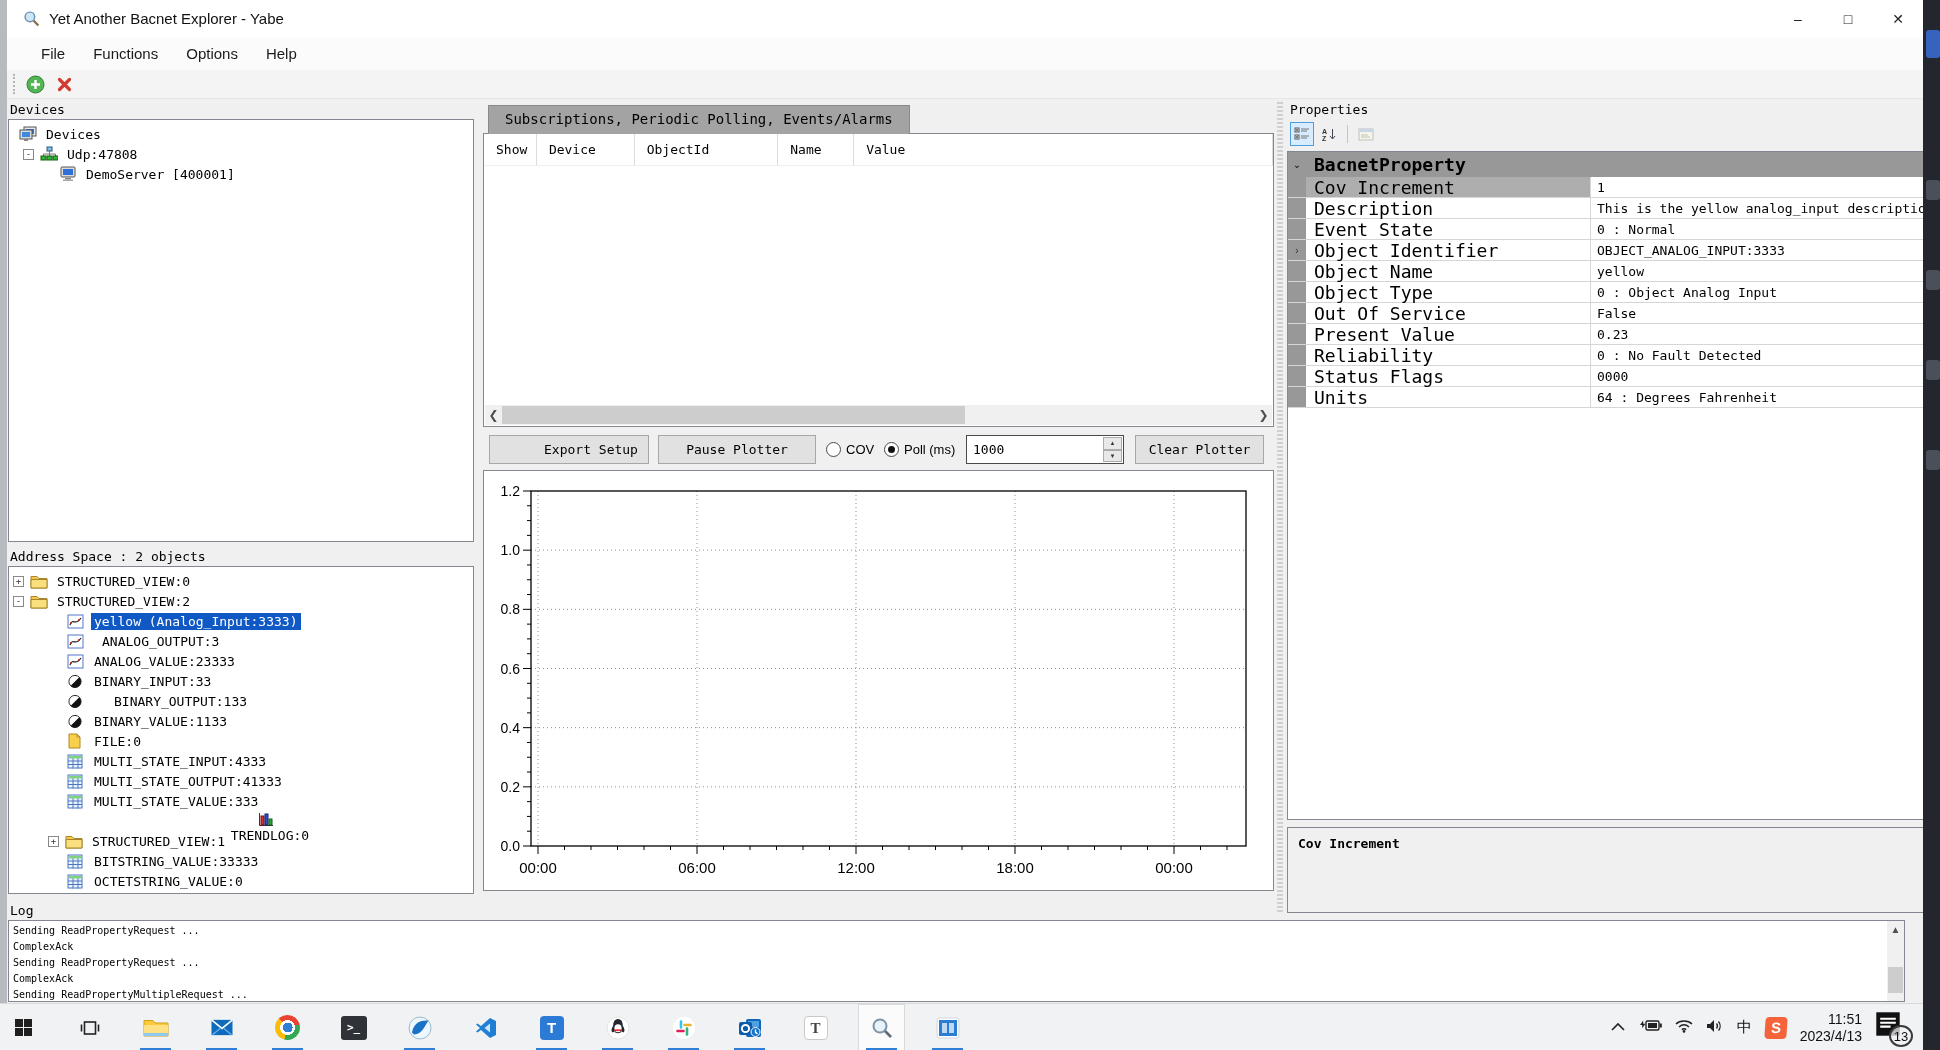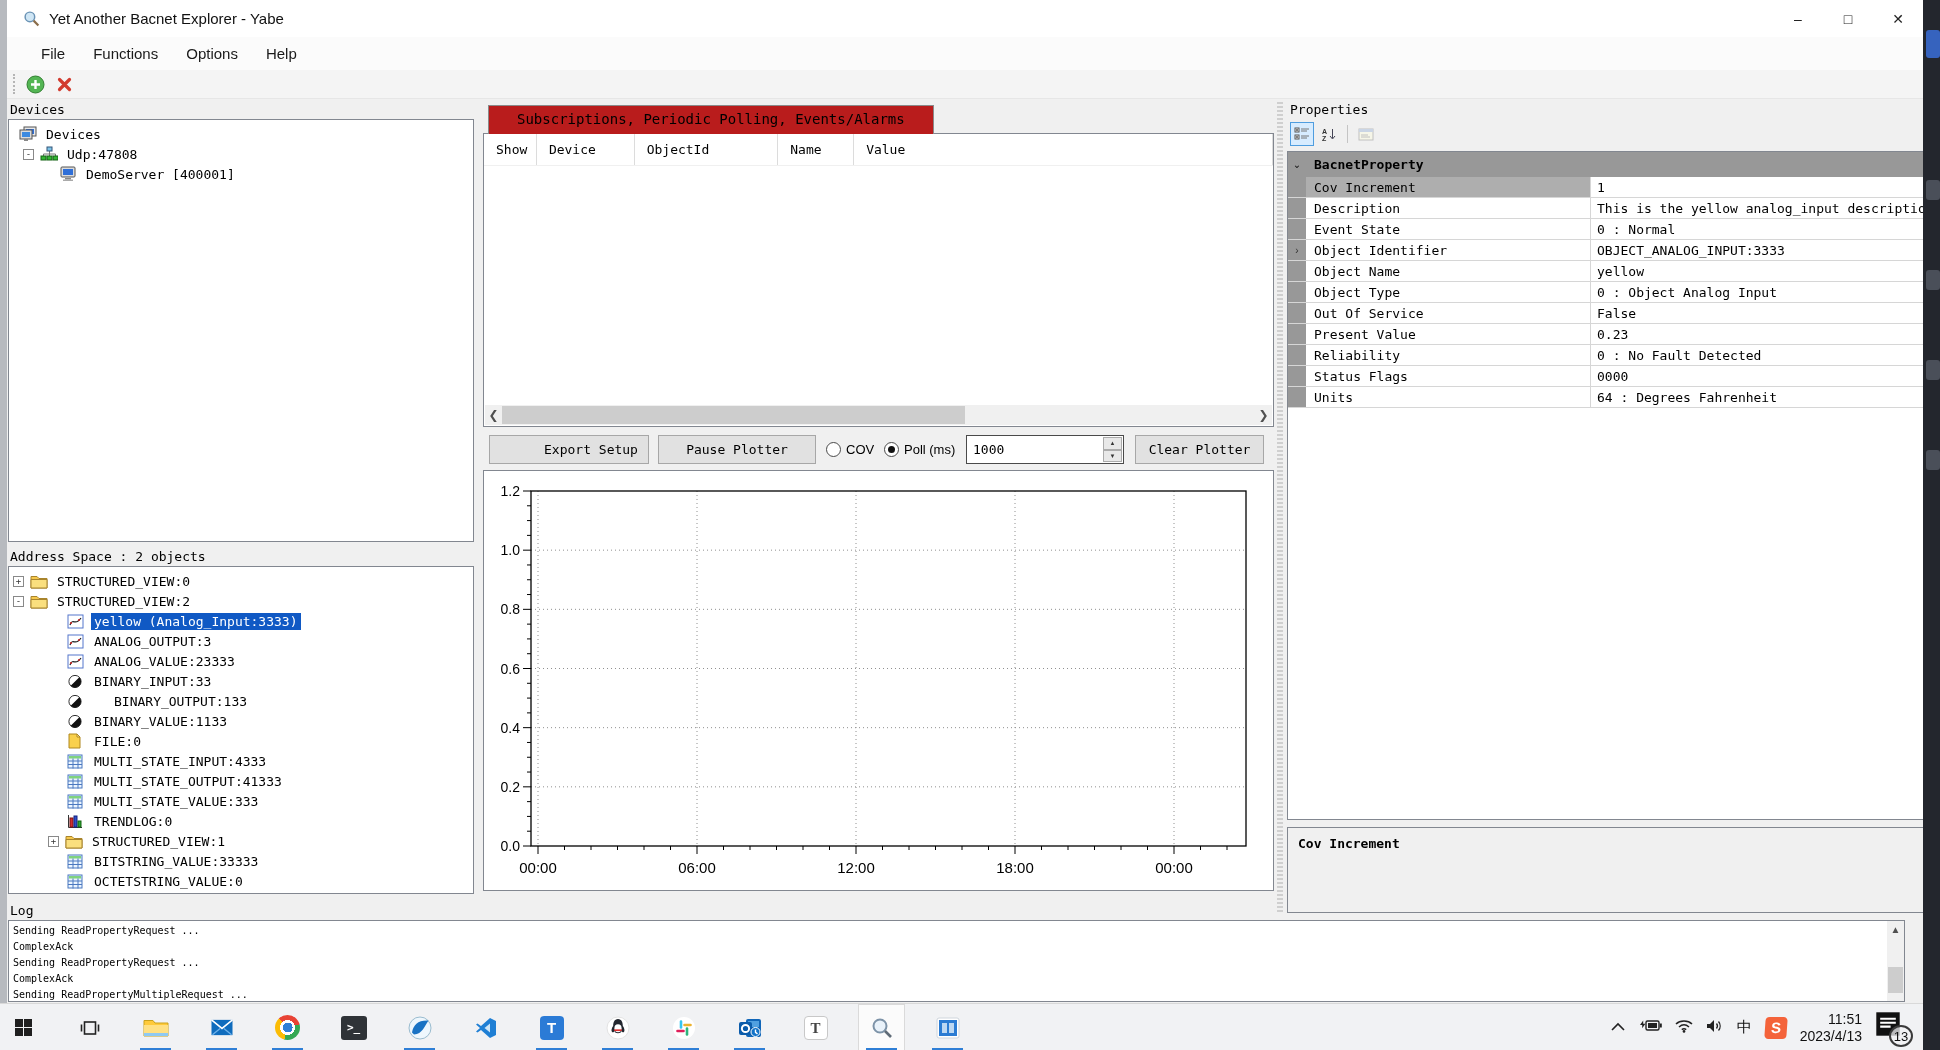--- a/index.html
+++ b/index.html
@@ -30,22 +30,22 @@
   .tree { padding-top:4px; }
   .tree-row { height:20px; display:flex; align-items:center; white-space:nowrap; }
   .expander { width:11px; height:11px; border:1px solid #898989; background:#fff; color:#333;
     font:9px/9px "DejaVu Sans Mono",monospace; text-align:center; margin-right:6px; flex:none; }
   .tree-icon { width:19px; height:16px; margin-right:5px; flex:none; display:flex; align-items:center; }
   .tree-label { font-family:"DejaVu Sans Mono",monospace; font-size:13px; padding:1px 3px; }
   .tree-label.selected { background:#1059c4; color:#fff; }
 
   
   .center-col { position:absolute; left:476px; top:105px; width:791px; height:786px; }
-  .tab { position:absolute; left:5px; top:0; height:29px; background:#b91c1c; border:1px solid #8a8a8a; border-bottom:none;
-    font-family:"DejaVu Sans Mono",monospace; font-size:14px; padding:0 28px; line-height:27px; z-index:2; }
+  .tab { position:absolute; left:5px; top:0; height:29px; background:#a3a3a3; border:1px solid #8a8a8a; border-bottom:none;
+    font-family:"DejaVu Sans Mono",monospace; font-size:14px; padding:0 16px; line-height:27px; z-index:2; }
   .table-panel { position:absolute; left:0; top:28px; width:791px; height:294px; background:#fff; border:1px solid #828790; }
   .lv-header { position:absolute; left:0; top:0; right:0; height:32px; display:flex; border-bottom:1px solid #f0f0f0; }
   .lv-col { border-right:1px solid #dcdcdc; font-family:"DejaVu Sans Mono",monospace; font-size:13px;
     display:flex; align-items:center; padding-left:12px; }
   .hscroll { position:absolute; left:1px; right:1px; bottom:1px; height:20px; background:#f0f0f0; display:flex; align-items:center; }
   .hs-arrow { width:17px; text-align:center; color:#505050; font-size:12px; }
   .hs-track { position:relative; flex:1; height:100%; }
   .hs-thumb { position:absolute; left:0; top:1px; height:18px; width:463px; background:#cdcdcd; }
   .plot-controls { position:absolute; left:0; top:330px; width:791px; height:29px; }
   .btn { position:absolute; top:0; height:29px; background:#e1e1e1; border:1px solid #a7a7a7;
@@ -67,21 +67,21 @@
   .prop-toolbar { position:absolute; left:1283px; top:121px; height:26px; display:flex; align-items:center; gap:3px; }
   .pt-btn { width:24px; height:24px; display:flex; align-items:center; justify-content:center; }
   .pt-btn.sel { background:#d7ecff; border:1px solid #4f9ddf; }
   .pt-sep { width:1px; height:18px; background:#c4c4c4; margin:0 3px; }
   .pg-grid { left:1280px; top:151px; width:643px; height:669px; overflow:hidden; }
   .pg-row { display:flex; height:21px; border-bottom:1px solid #d6d6d6; }
   .pg-row.cat { height:25px; background:#989898; border-bottom:none; }
   .pg-gutter { width:18px; flex:none; background:#989898; color:#333; font-size:10px;
     display:flex; align-items:center; justify-content:center; }
   .pg-row.cat .pg-gutter { color:#111; }
-  .pg-name { width:285px; flex:none; font-family:"DejaVu Sans Mono",monospace; font-size:13px;
+  .pg-name { width:285px; flex:none; font-family:"DejaVu Sans Mono",monospace; font-size:18px;
     display:flex; align-items:center; padding-left:8px; border-right:1px solid #d6d6d6; background:#fff; }
   .pg-row.cat .pg-name { background:transparent; border-right:none; font-weight:bold; }
   .pg-name.selcell { background:#aeaeae; }
   .pg-value { flex:1; font-family:"DejaVu Sans Mono",monospace; font-size:13px;
     display:flex; align-items:center; padding-left:6px; background:#fff; white-space:nowrap; overflow:hidden; }
   .pg-desc { left:1280px; top:827px; width:643px; height:86px; background:#f0f0f0; padding:8px 10px; }
   .pg-desc .t { font-family:"DejaVu Sans Mono",monospace; font-size:13px; font-weight:bold; }
   .pg-desc .d { font-family:"DejaVu Sans Mono",monospace; font-size:13px; margin-top:7px; }
 
   
@@ -236,21 +236,21 @@
             <span class="tree-icon">
               <svg width="17" height="15" viewBox="0 0 17 15">
                 <rect x="1" y="1" width="15" height="13" fill="#fff" stroke="#5577cc"></rect>
                 <path d="M3 11 C6 3 8 13 14 4" stroke="#222" fill="none" stroke-width="1.2"></path>
                 <circle cx="4" cy="9" r="1" fill="#cc2222"></circle>
                 <circle cx="12" cy="6" r="1" fill="#cc2222"></circle>
               </svg>
             </span>
             <span class="tree-label selected">yellow (Analog_Input:3333)</span>
           </div>
-          <div class="tree-row" style="padding-left: 58px;">
+          <div class="tree-row" style="padding-left: 58px; gap: 8px;">
             <span class="tree-icon">
               <svg width="17" height="15" viewBox="0 0 17 15">
                 <rect x="1" y="1" width="15" height="13" fill="#fff" stroke="#5577cc"></rect>
                 <path d="M3 11 C6 3 8 13 14 4" stroke="#222" fill="none" stroke-width="1.2"></path>
                 <circle cx="4" cy="9" r="1" fill="#cc2222"></circle>
                 <circle cx="12" cy="6" r="1" fill="#cc2222"></circle>
               </svg>
             </span>
             <span class="tree-label">ANALOG_OUTPUT:3</span>
           </div>
@@ -324,21 +324,21 @@
           <div class="tree-row" style="padding-left: 58px;">
             <span class="tree-icon">
               <svg width="16" height="15" viewBox="0 0 16 15">
                 <rect x="1" y="1" width="14" height="13" fill="#eaf4ff" stroke="#4a78c0"></rect>
                 <rect x="2" y="2" width="12" height="2.5" fill="#7fd37f"></rect>
                 <path d="M1 7 h14 M1 10.5 h14 M6 4.5 v10 M11 4.5 v10" stroke="#4a78c0" fill="none"></path>
               </svg>
             </span>
             <span class="tree-label">MULTI_STATE_VALUE:333</span>
           </div>
-          <div class="tree-row" style="padding-left: 58px;">
+          <div class="tree-row" style="padding-left: 58px; flex-direction: column;">
             <span class="tree-icon">
               <svg width="16" height="15" viewBox="0 0 16 15">
                 <path d="M1.5 1 v12.5 M1.5 13.5 H15" stroke="#333"></path>
                 <rect x="3" y="4" width="3" height="9" fill="#d03030" stroke="#801010"></rect>
                 <rect x="7" y="2" width="3" height="11" fill="#3050c8" stroke="#102080"></rect>
                 <rect x="11" y="7" width="3" height="6" fill="#30a830" stroke="#106010"></rect>
               </svg>
             </span>
             <span class="tree-label">TRENDLOG:0</span>
           </div>

